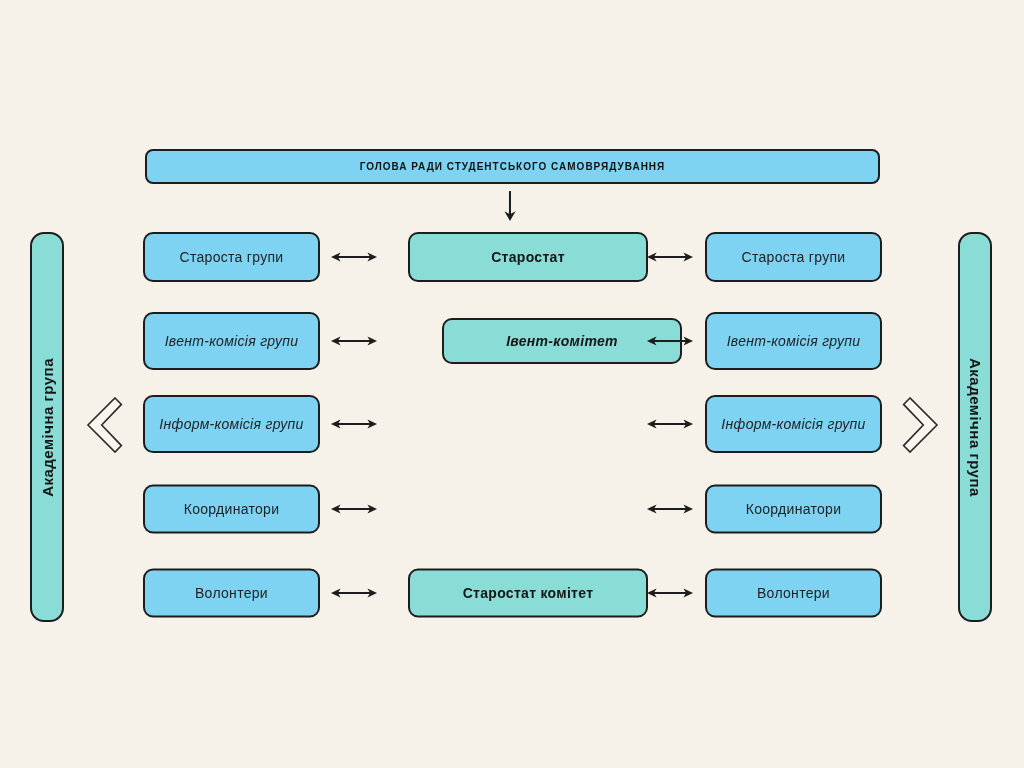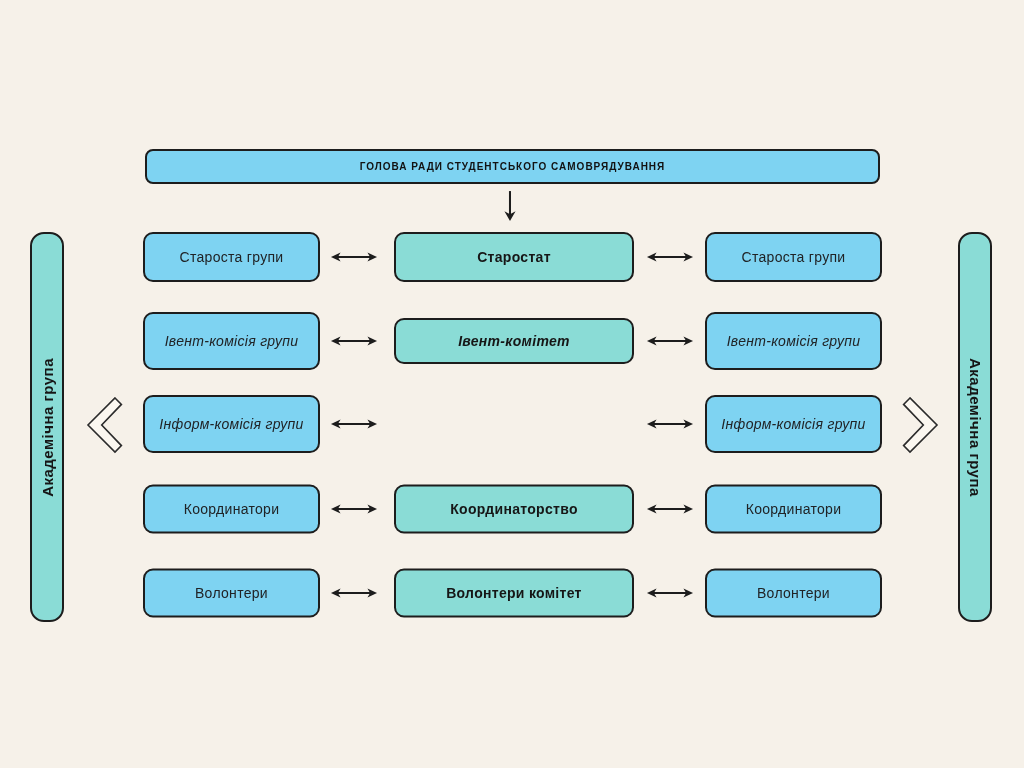--- a/index.html
+++ b/index.html
@@ -67,27 +67,27 @@
   .row3 { top: 395px; height: 58px; font-style: italic; }
   .row4 { top: 484px; height: 49px; }
   .row5 { top: 568px; height: 49px; }
 
   .row .box, .row .harrow {
     position: absolute;
     top: 50%;
     transform: translateY(-50%);
   }
   .col-left   { left: 143px; width: 177px; }
-  .col-center { left: 394px; width: 240px; }
+  .col-center { left: 408px; width: 240px; }
   .col-right  { left: 705px; width: 177px; }
 
   .row1 .box { height: 50px; }
   .row2 .col-left, .row2 .col-right,
   .row3 .col-left, .row3 .col-right { height: 58px; }
-  .row2 .col-center, .row3 .col-center { height: 46px; }
+  .row2 .col-center, .row3 .col-center { height: 46px; margin-left: 34px; }
   .row4 .box, .row5 .box { height: 49px; }
 
   .harrow { width: 48px; height: 16px; }
   .arrow-left  { left: 330px; }
   .arrow-right { left: 646px; }
 
   
   .side-band {
     position: absolute;
     top: 232px;
@@ -215,48 +215,45 @@
 
   <div class="row row4">
     <div class="box blue col-left">
       <span>Координатори</span>
     </div>
     <svg class="harrow arrow-left" viewBox="0 0 50 14">
       <line x1="6" y1="7" x2="44" y2="7" stroke="#1d1d1d" stroke-width="2"></line>
       <path d="M1 7 L11 2.4 L8.2 7 L11 11.6 Z" fill="#1d1d1d"></path>
       <path d="M49 7 L39 2.4 L41.8 7 L39 11.6 Z" fill="#1d1d1d"></path>
     </svg>
+    <svg class="harrow arrow-right" viewBox="0 0 50 14">
+      <line x1="6" y1="7" x2="44" y2="7" stroke="#1d1d1d" stroke-width="2"></line>
+      <path d="M1 7 L11 2.4 L8.2 7 L11 11.6 Z" fill="#1d1d1d"></path>
+      <path d="M49 7 L39 2.4 L41.8 7 L39 11.6 Z" fill="#1d1d1d"></path>
+    </svg>
+    <div class="box blue col-right">
+      <span>Координатори</span>
+    </div>
+  </div>
+
+  <div class="row row5">
+    <div class="box blue col-left">
+      <span>Волонтери</span>
+    </div>
+    <svg class="harrow arrow-left" viewBox="0 0 50 14">
+      <line x1="6" y1="7" x2="44" y2="7" stroke="#1d1d1d" stroke-width="2"></line>
+      <path d="M1 7 L11 2.4 L8.2 7 L11 11.6 Z" fill="#1d1d1d"></path>
+      <path d="M49 7 L39 2.4 L41.8 7 L39 11.6 Z" fill="#1d1d1d"></path>
+    </svg>
     <div class="box teal bold col-center">
-      <span>Координаторство</span>
-    </div>
-    <svg class="harrow arrow-right" viewBox="0 0 50 14">
-      <line x1="6" y1="7" x2="44" y2="7" stroke="#1d1d1d" stroke-width="2"></line>
-      <path d="M1 7 L11 2.4 L8.2 7 L11 11.6 Z" fill="#1d1d1d"></path>
-      <path d="M49 7 L39 2.4 L41.8 7 L39 11.6 Z" fill="#1d1d1d"></path>
-    </svg>
-    <div class="box blue col-right">
-      <span>Координатори</span>
-    </div>
-  </div>
-
-  <div class="row row5">
-    <div class="box blue col-left">
+      <span>Старостат комітет</span>
+    </div>
+    <svg class="harrow arrow-right" viewBox="0 0 50 14">
+      <line x1="6" y1="7" x2="44" y2="7" stroke="#1d1d1d" stroke-width="2"></line>
+      <path d="M1 7 L11 2.4 L8.2 7 L11 11.6 Z" fill="#1d1d1d"></path>
+      <path d="M49 7 L39 2.4 L41.8 7 L39 11.6 Z" fill="#1d1d1d"></path>
+    </svg>
+    <div class="box blue col-right">
       <span>Волонтери</span>
     </div>
-    <svg class="harrow arrow-left" viewBox="0 0 50 14">
-      <line x1="6" y1="7" x2="44" y2="7" stroke="#1d1d1d" stroke-width="2"></line>
-      <path d="M1 7 L11 2.4 L8.2 7 L11 11.6 Z" fill="#1d1d1d"></path>
-      <path d="M49 7 L39 2.4 L41.8 7 L39 11.6 Z" fill="#1d1d1d"></path>
-    </svg>
-    <div class="box teal bold col-center">
-      <span>Волонтери комітет</span>
-    </div>
-    <svg class="harrow arrow-right" viewBox="0 0 50 14">
-      <line x1="6" y1="7" x2="44" y2="7" stroke="#1d1d1d" stroke-width="2"></line>
-      <path d="M1 7 L11 2.4 L8.2 7 L11 11.6 Z" fill="#1d1d1d"></path>
-      <path d="M49 7 L39 2.4 L41.8 7 L39 11.6 Z" fill="#1d1d1d"></path>
-    </svg>
-    <div class="box blue col-right">
-      <span>Волонтери</span>
-    </div>
   </div>
 
 </div>
 
 </body></html>

